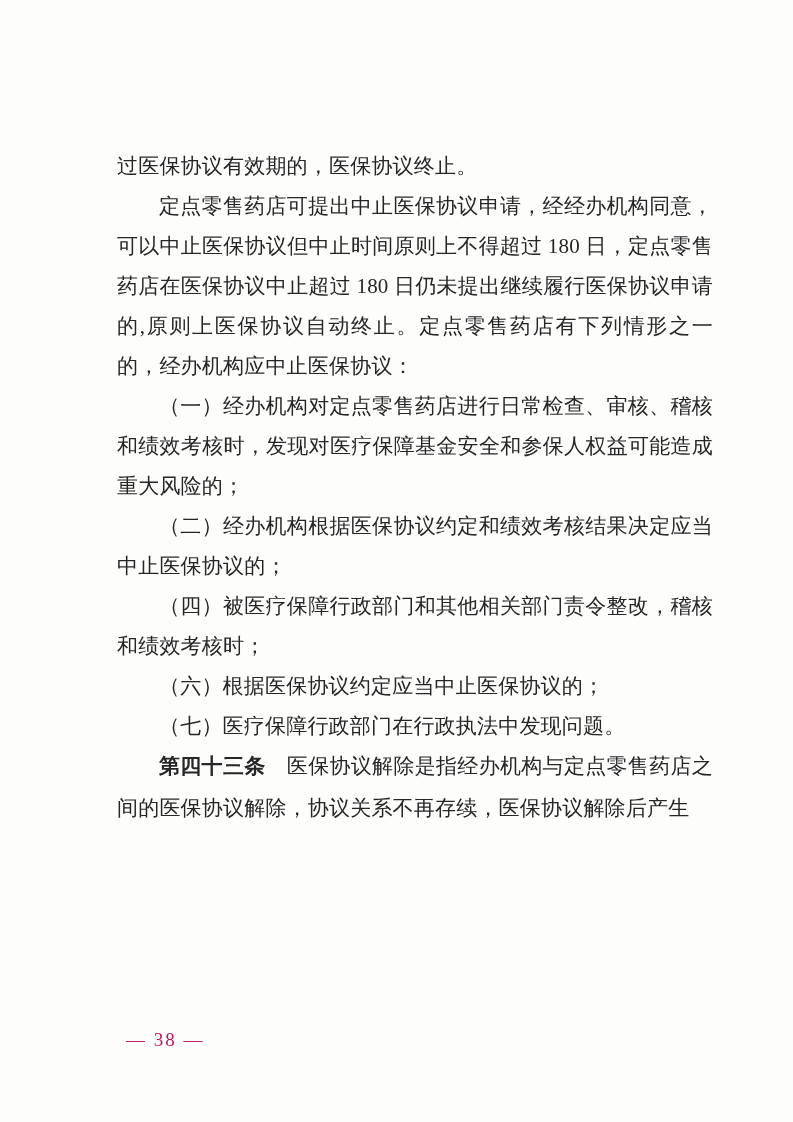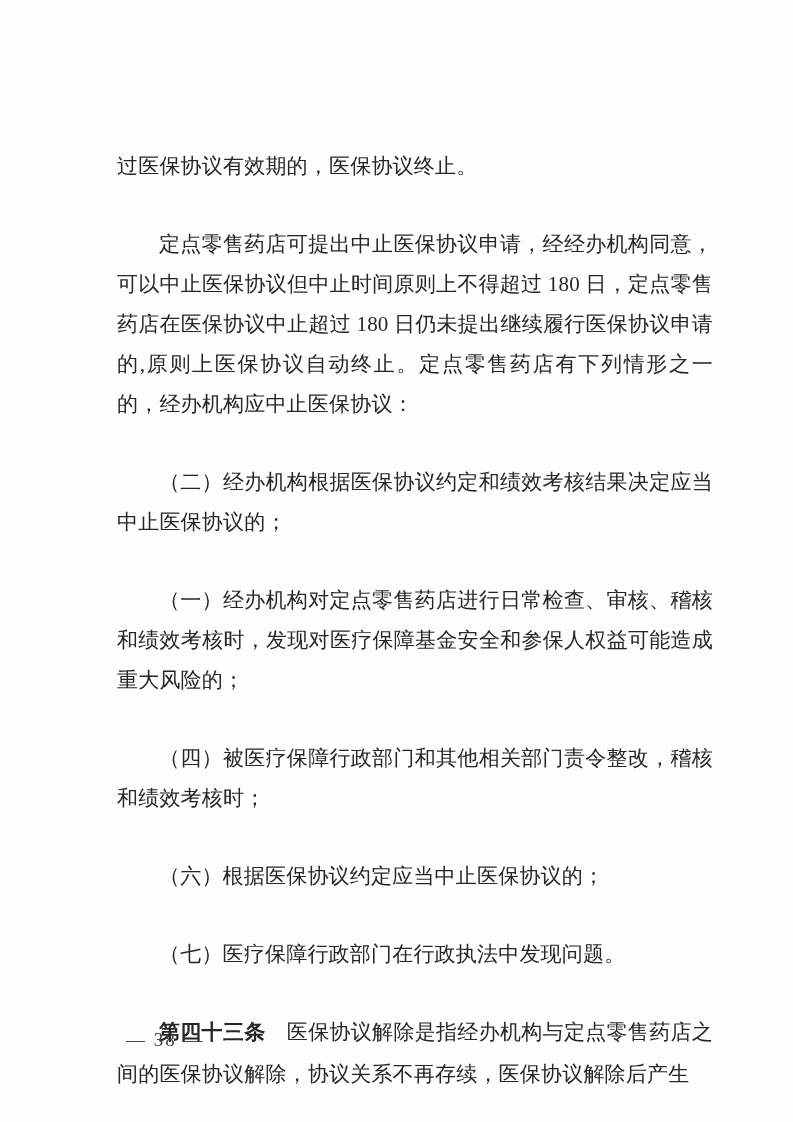--- a/index.html
+++ b/index.html
@@ -26,44 +26,43 @@
     margin: 0;
     font-size: 21px;
     line-height: 40px;
     text-align: justify;
     text-justify: inter-ideograph;
     letter-spacing: 0.2px;
     word-break: break-all;
   }
   .para.indent {
     text-indent: 2em;
-    margin-top: 38px;
   }
   .run.bold {
     font-weight: bold;
     font-family: Liberation Mono, monospace;
   }
   .footer {
     position: absolute;
     left: 126px;
     top: 1029px;
     font-size: 19px;
     letter-spacing: 2px;
-    color: #404040;
+    color: #be185d;
     font-family: "Liberation Serif", "DejaVu Serif", serif;
   }
 </style>
 </head>
 <body>
 
 <div class="page">
   <div class="content" id="doc-content">
       <p class="para"><span class="run">过医保协议有效期的，医保协议终止。</span></p>
       <p class="para indent"><span class="run">定点零售药店可提出中止医保协议申请，经经办机构同意，可以中止医保协议但中止时间原则上不得超过 180 日，定点零售药店在医保协议中止超过 180 日仍未提出继续履行医保协议申请的,原则上医保协议自动终止。定点零售药店有下列情形之一的，经办机构应中止医保协议：</span></p>
+      <p class="para indent"><span class="run">（一）经办机构对定点零售药店进行日常检查、审核、稽核和绩效考核时，发现对医疗保障基金安全和参保人权益可能造成重大风险的；</span></p>
       <p class="para indent"><span class="run">（二）经办机构根据医保协议约定和绩效考核结果决定应当中止医保协议的；</span></p>
-      <p class="para indent"><span class="run">（一）经办机构对定点零售药店进行日常检查、审核、稽核和绩效考核时，发现对医疗保障基金安全和参保人权益可能造成重大风险的；</span></p>
       <p class="para indent"><span class="run">（四）被医疗保障行政部门和其他相关部门责令整改，稽核和绩效考核时；</span></p>
       <p class="para indent"><span class="run">（六）根据医保协议约定应当中止医保协议的；</span></p>
       <p class="para indent"><span class="run">（七）医疗保障行政部门在行政执法中发现问题。</span></p>
       <p class="para indent"><span class="run bold">第四十三条</span><span class="run">　医保协议解除是指经办机构与定点零售药店之间的医保协议解除，协议关系不再存续，医保协议解除后产生</span></p>
     </div>
   <div class="footer">— 38 —</div>
 </div>
 
 </body></html>

